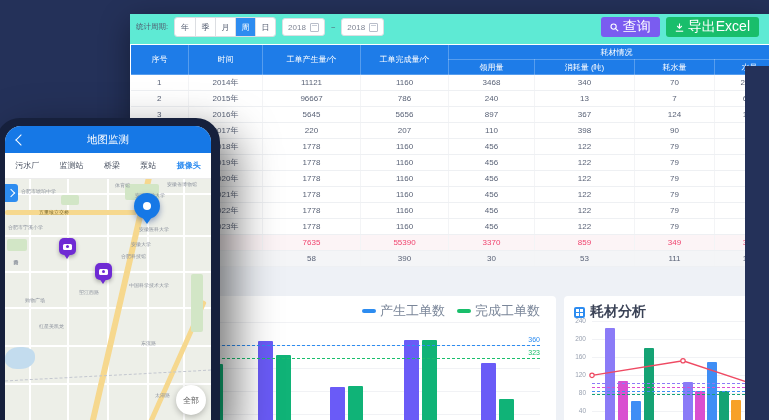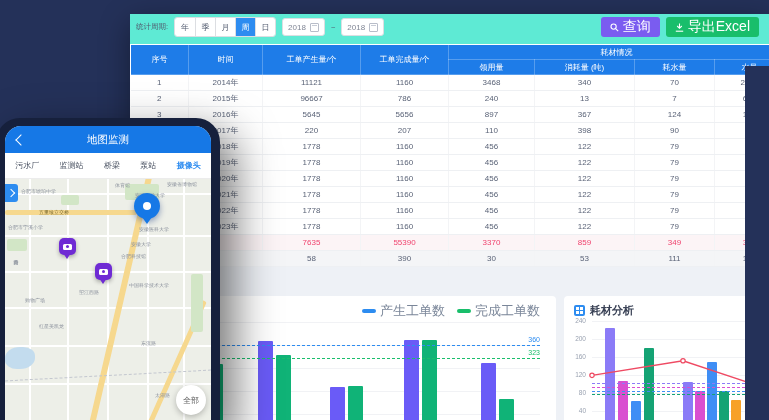--- a/index.html
+++ b/index.html
@@ -46,21 +46,21 @@
   .card-left{left:14px;width:412px;}
   .card-right{left:434px;width:205px;}
   .legend{position:absolute;right:16px;top:6px;display:flex;gap:12px;align-items:center;}
   .legend .item{display:flex;gap:4px;align-items:center;font-size:13px;color:#7a8699;}
   .swatch{width:14px;height:4px;border-radius:2px;}
   .gridline{position:absolute;height:1px;background:#f1f2f5;}
   .refline{position:absolute;height:0;border-top:1px dashed;}
   .reflabel{position:absolute;font-size:7px;right:16px;}
   .bar{position:absolute;width:15px;height:300px;border-radius:1px 1px 0 0;}
   .rc-title{position:absolute;left:10px;top:7px;display:flex;align-items:center;gap:5px;
-    font-size:11px;font-weight:bold;color:#3a4256;}
+    font-size:14px;font-weight:bold;color:#3a4256;}
   .rc-icon{width:11px;height:11px;border-radius:2px;background:#2d8cf0;position:relative;}
   .rc-icon:before{content:"";position:absolute;left:2px;top:2px;width:3px;height:3px;background:#fff;
      box-shadow:4px 0 0 #fff,0 4px 0 #fff,4px 4px 0 #fff;}
   .ytick{position:absolute;left:0;width:22px;text-align:right;font-size:6.5px;color:#9aa2b1;}
   .rbar{position:absolute;width:10px;height:300px;border-radius:1px 1px 0 0;}
   .rc-legend{position:absolute;right:-4px;top:9px;width:22px;height:4px;border-radius:2px;background:#8b7bf7;}
   .navy-band{position:absolute;top:52px;right:0;width:24px;bottom:0;background:#243159;z-index:5;}
   
   .phone{position:absolute;left:-4px;top:118px;width:224px;height:310px;z-index:10;
     background:#16203c;border-radius:24px 24px 0 0;padding:8px 9px 0;

